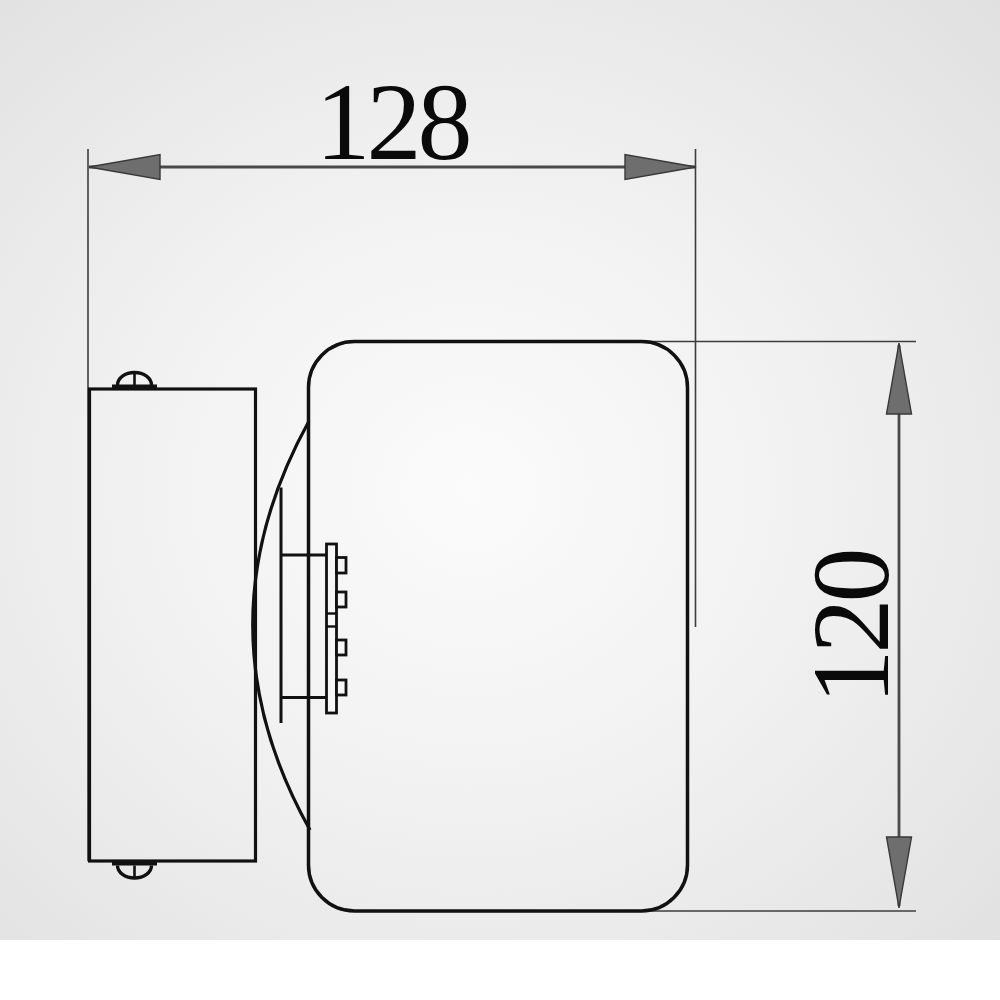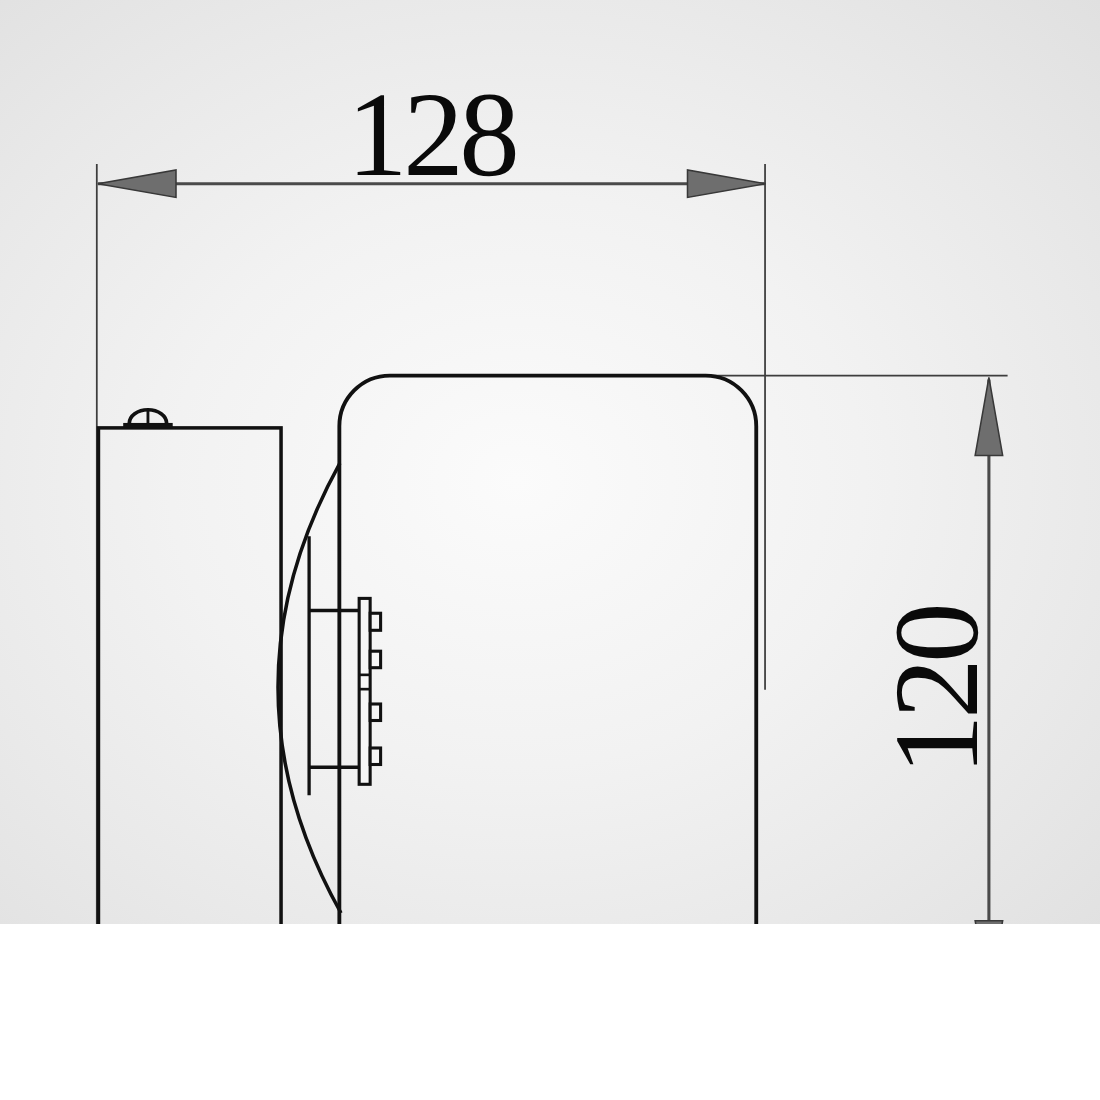--- a/index.html
+++ b/index.html
@@ -1,18 +1,18 @@
 <!DOCTYPE html>
 <html><head>
 <meta charset="utf-8">
 <style>
   html,body{margin:0;padding:0;}
   .canvas{
     position:relative;
-    width:1000px;height:840px;
+    width:1000px;height:940px;
     background:radial-gradient(ellipse at 47% 52%, #fbfbfb 0%, #f2f2f2 42%, #e9e9e9 72%, #e0e0e0 100%);
     overflow:hidden;
     font-family:"Liberation Serif","DejaVu Serif",serif;
   }
   svg{position:absolute;left:0;top:0;}
   .obj{stroke:#111111;fill:none;}
   .dim{stroke:#4a4a4a;fill:none;}
   .ext{stroke:#3d3d3d;fill:none;}
   .arrow{fill:#6e6e6e;stroke:#383838;stroke-width:1.4;}
   .dimtext{

